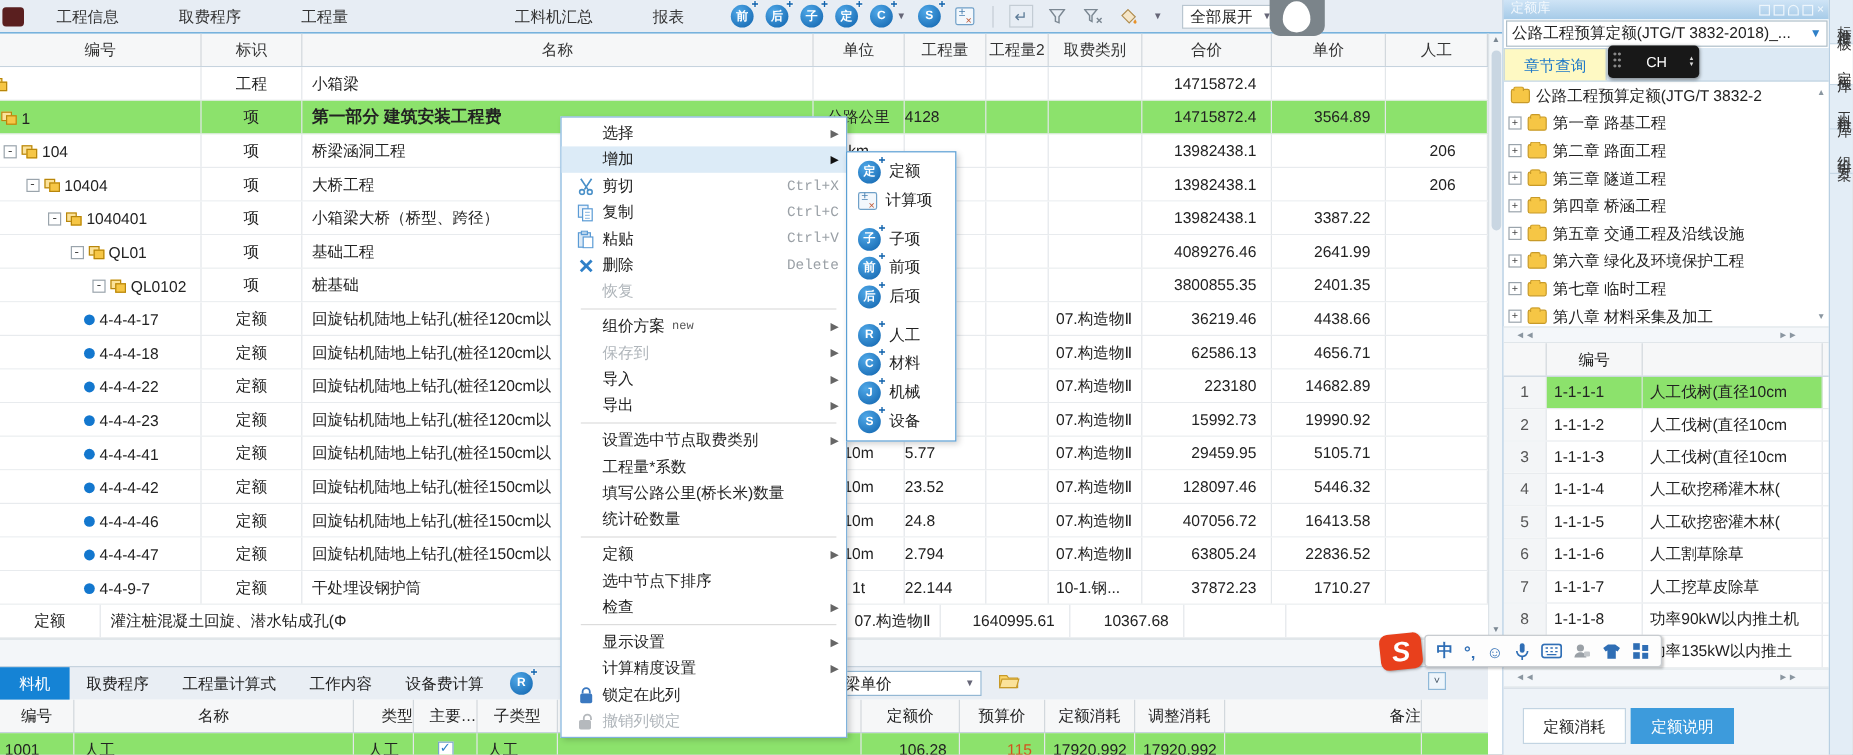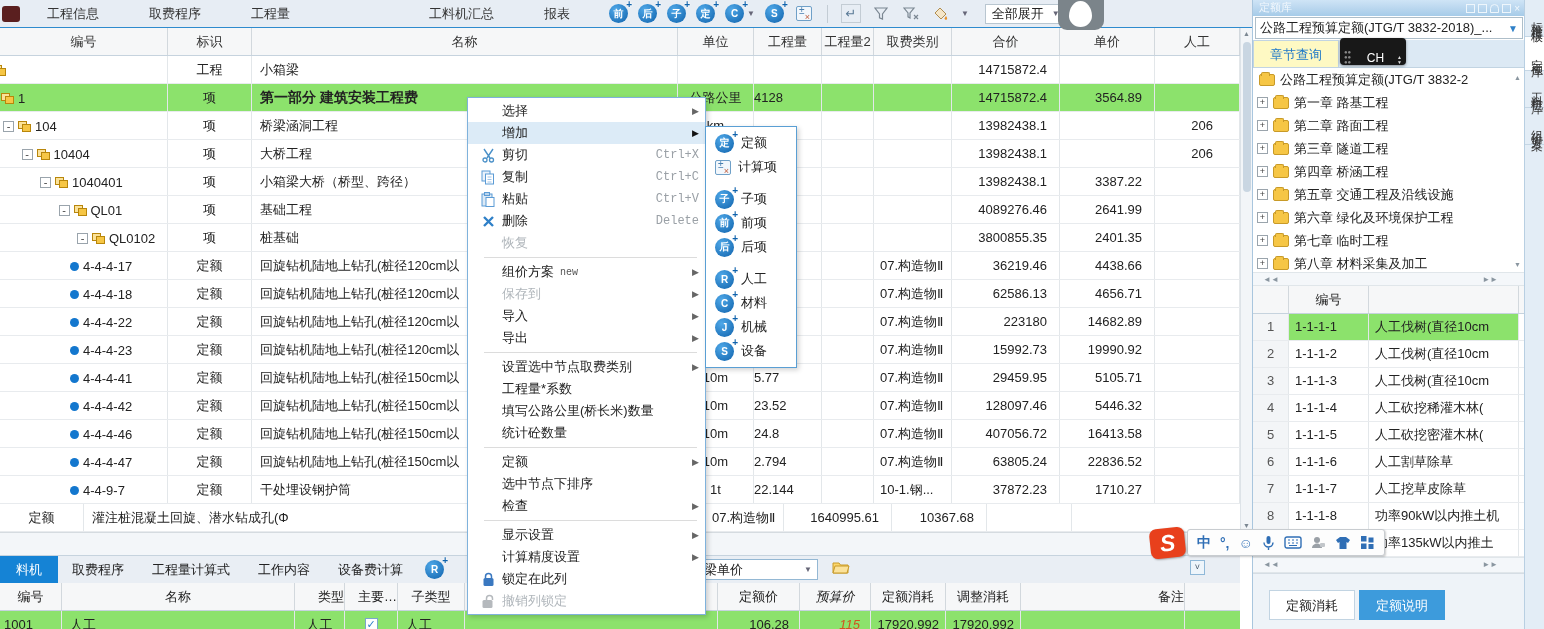--- a/index.html
+++ b/index.html
@@ -77,21 +77,21 @@
   .brow.hd>div{text-align:right;border-right:1px solid #d2d8dd;}
   .brow>div{overflow:hidden;border-right:1px solid #e3e7ea;height:100%;}
   .brow.grn{background:#8ce26c;}
   .bc0{width:62px;padding-left:4px;}
   .bc1{width:233px;padding-left:8px;}
   .bc2{width:50px;text-align:center;}
   .bc3{width:53px;text-align:center;}
   .bc4{width:67px;padding-left:8px;}
   .bc5{width:253px;}
   .bc6{width:82px;text-align:right;padding-right:10px;}
-  .bc7{width:71px;text-align:right;padding-right:10px;font-style:italic;}
+  .bc7{width:71px;text-align:right;padding-right:10px;}
   .bc8{width:75px;text-align:right;padding-right:6px;}
   .bc9{width:75px;text-align:right;padding-right:6px;}
   .bc10{width:164px;}
   .brow.hd .bc0,.brow.hd .bc1,.brow.hd .bc4,.brow.hd .bc6,.brow.hd .bc7,.brow.hd .bc8,.brow.hd .bc9{padding:0;text-align:center;}
   .red{color:#d2521e;}
   .chk{width:13px;height:13px;border:1px solid #7aa6cc;background:#fff;margin:7px auto 0;color:#2f80c8;
        font-size:11px;line-height:11px;text-align:center;}
 
   
   .ctxmenu{position:absolute;left:467px;top:97px;width:239px;background:#fff;border:1px solid #7fb2dc;
@@ -157,22 +157,22 @@
   .rbtab{padding:0 16px;height:30px;line-height:29px;background:#fff;border:1px solid #c2d4e2;}
   .rbtab.act{background:#3d9bdc;color:#fff;border-color:#3d9bdc;}
 
   
   .sidetabs{position:absolute;left:1524px;top:0;width:20px;height:629px;background:#e3edf6;border-left:1px solid #b8cfe2;}
   .vtab{writing-mode:vertical-rl;text-orientation:upright;letter-spacing:3px;font-size:12px;color:#333;
         padding:12px 0;text-align:center;width:20px;border-bottom:1px solid #c5d6e4;background:#e3edf6;}
   .vtab.act{background:#fff;}
 
   
-  .chbox{position:absolute;left:1340px;top:38px;width:66px;height:27px;background:#181818;border-radius:4px;
-         color:#fff;display:flex;align-items:flex-end;z-index:40;box-shadow:0 1px 3px rgba(0,0,0,.4);}
+  .chbox{position:absolute;left:1340px;top:38px;width:76px;height:27px;background:#181818;border-radius:4px;
+         color:#fff;display:flex;align-items:center;z-index:40;box-shadow:0 1px 3px rgba(0,0,0,.4);}
   .chbox .grip{width:10px;margin-left:4px;color:#888;font-size:6px;line-height:5px;}
   .chbox .chtxt{flex:1;text-align:center;font-size:12px;}
   .chbox .ud{display:flex;flex-direction:column;font-size:5px;line-height:5px;color:#ddd;padding-right:4px;}
 
   
   .cursorblob{position:absolute;left:1058px;top:0;width:46px;height:30px;background:#7b848a;border-radius:0 0 9px 9px;z-index:25;}
   .cursorblob i{position:absolute;left:11px;top:1px;width:23px;height:26px;background:#fff;display:block;
                 border-radius:50% 50% 50% 50%/58% 58% 42% 42%;}
 
   

